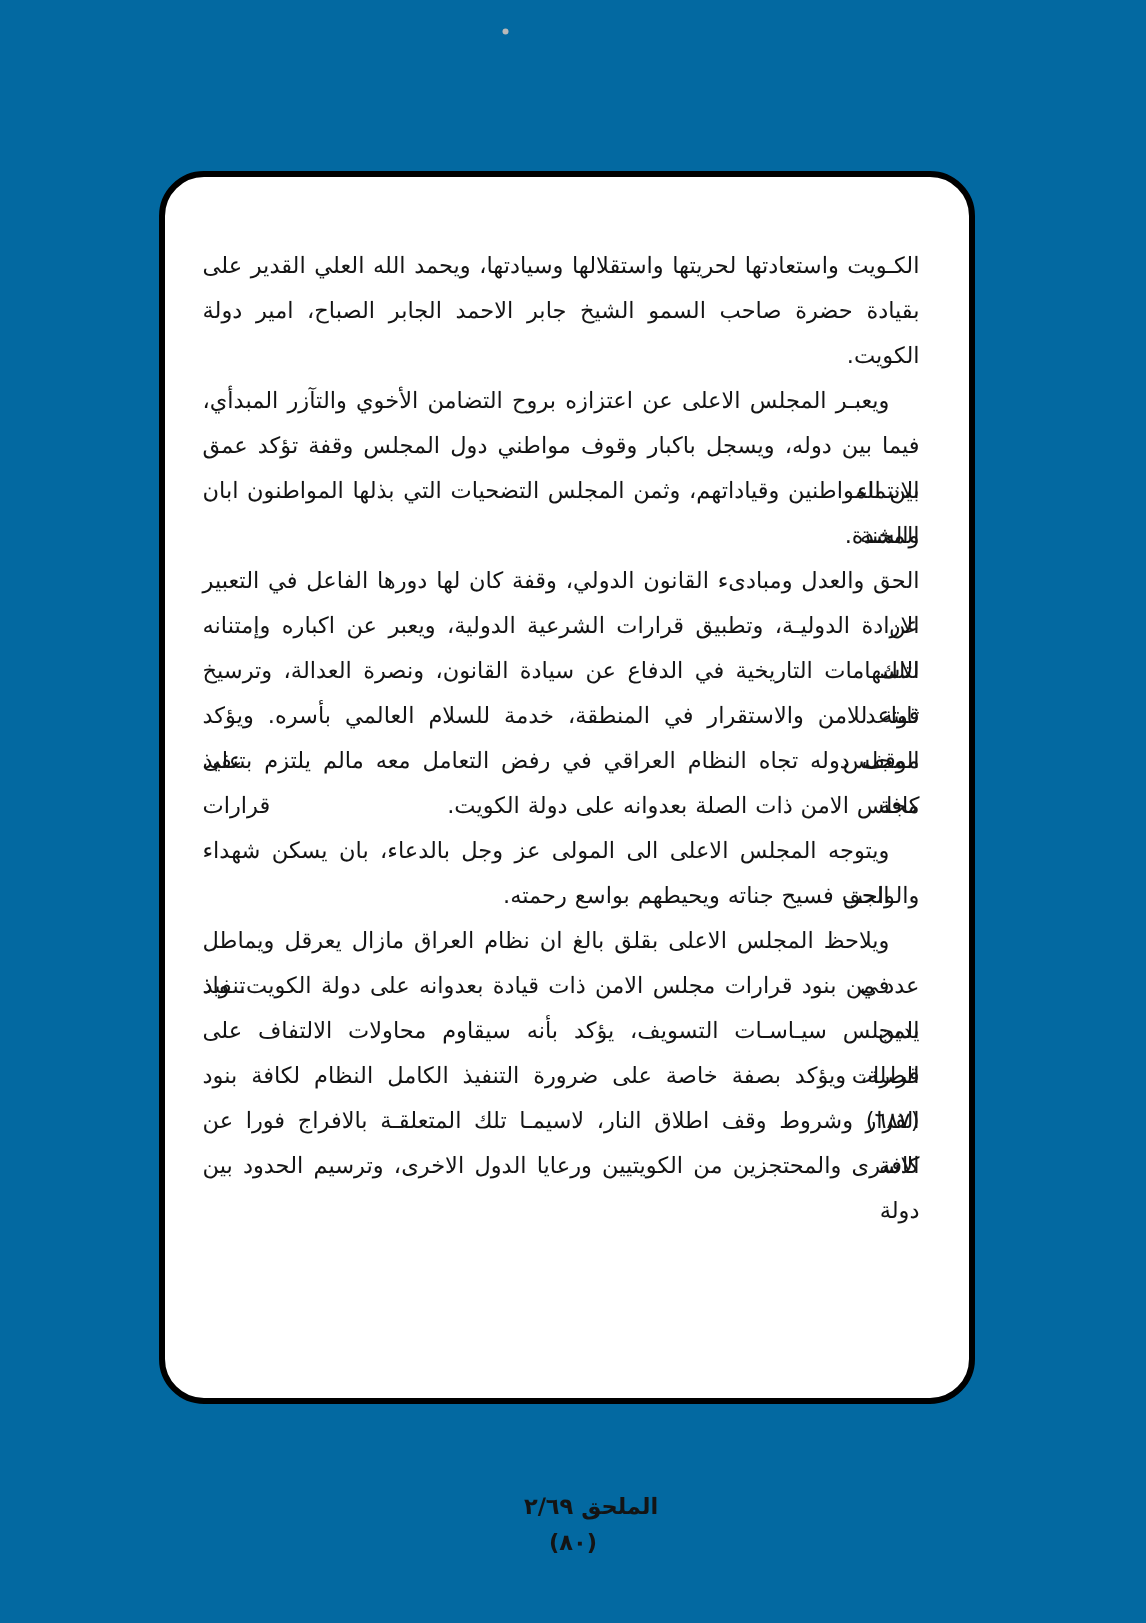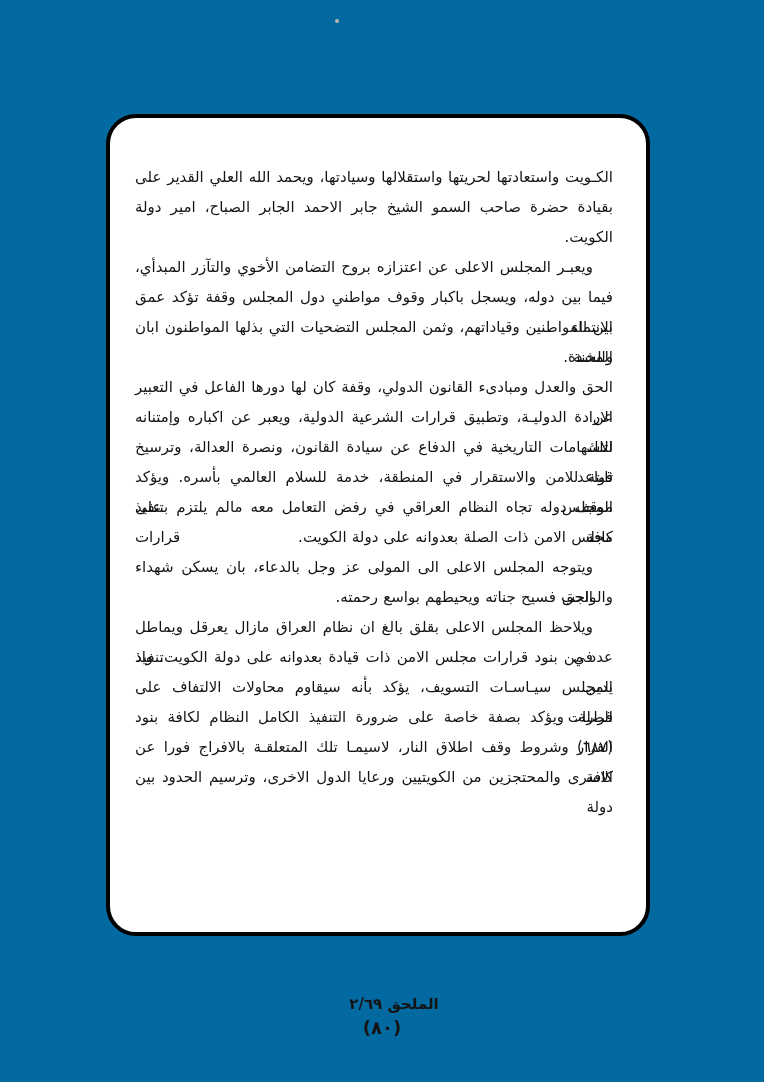--- a/index.html
+++ b/index.html
@@ -50,21 +50,21 @@
     text-align: center;
     direction: rtl;
   }
   .footer .annex {
     font-size: 15px;
     font-weight: bold;
     line-height: 20px;
     padding-left: 24px;
   }
   .footer .pagenum {
-    font-size: 18px;
+    font-size: 15px;
     font-weight: bold;
     line-height: 20px;
     margin-top: 4px;
   }
 </style>
 </head>
 <body>
 
 <div class="page">
 

